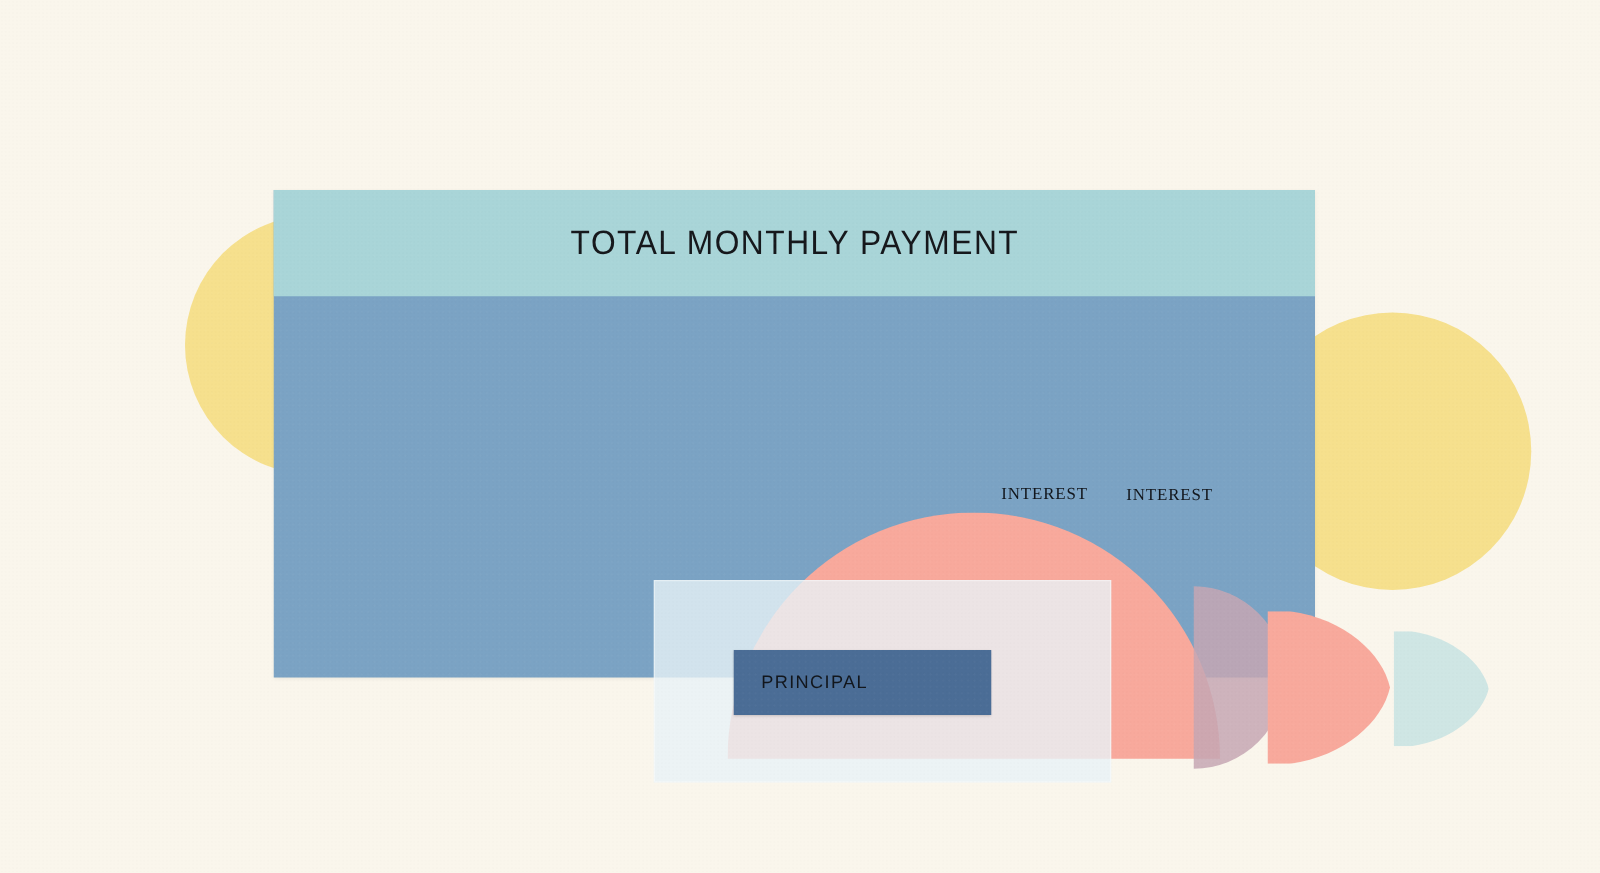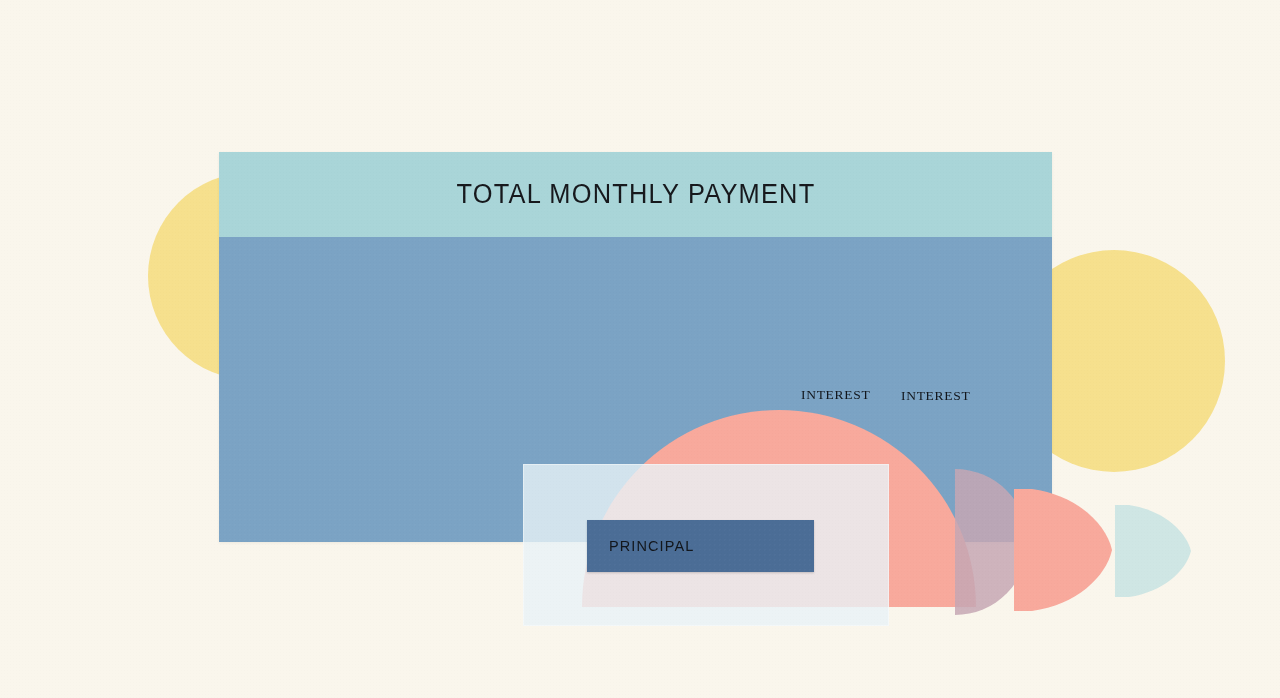--- a/index.html
+++ b/index.html
@@ -89,21 +89,21 @@
     background: rgba(233,243,248,.80);
     border: 1px solid rgba(255,255,255,.42);
     box-sizing: border-box;
   }
 
   
   #principal-bar {
     position: absolute;
     left: 368px;
     top: 368px;
-    width: 227px;
+    width: 206px;
     height: 52px;
     background: #4b6d96;
     display: flex;
     align-items: center;
     box-shadow: 0 1px 2px rgba(0,0,0,.18);
   }
   #principal-label {
     margin-left: 22px;
     font-size: 14.5px;
     letter-spacing: 1.1px;

